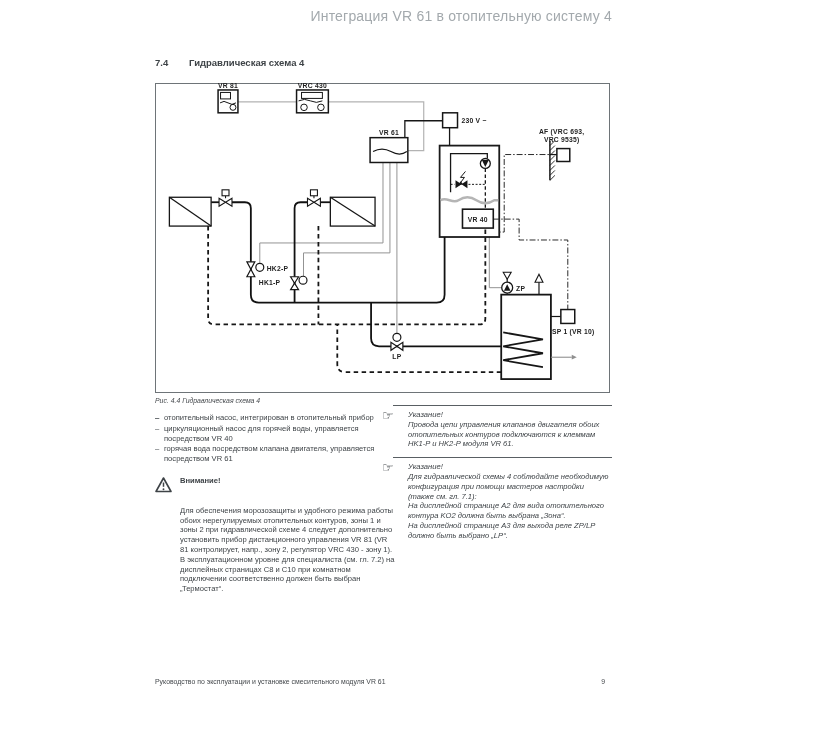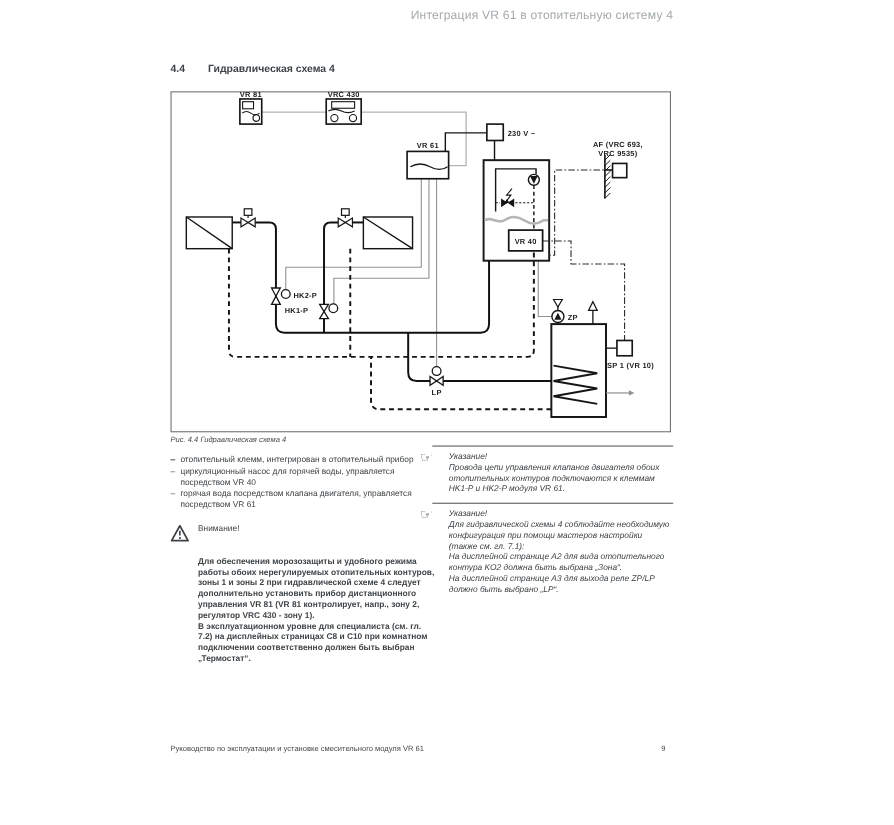--- a/index.html
+++ b/index.html
@@ -2,39 +2,39 @@
 <html><head>
 <meta charset="utf-8">
 <style>
   html,body { margin:0; padding:0; background:#ffffff; }
   .page {
     position:relative; width:813px; height:750px; background:#fff;
     font-family:"Liberation Sans", sans-serif; color:#3e4347; overflow:hidden;
   }
   .header {
     position:absolute; top:8px; left:155px; width:457px; text-align:right;
-    font-size:11px; color:#a3a9ad; letter-spacing:.2px;
+    font-size:14px; color:#a3a9ad; letter-spacing:.2px;
   }
   .section-heading { position:absolute; top:57px; left:155px; font-size:9.5px; font-weight:bold; }
   .section-heading .num { display:inline-block; width:34px; }
   .figure {
     position:absolute; top:83px; left:155px; width:455px; height:310px;
     border:1px solid #6e7478; box-sizing:border-box;
   }
   .figure svg { overflow:visible; display:block; }
   .dl { font:bold 6.8px "Liberation Sans", sans-serif; letter-spacing:.25px; fill:#222; }
   .caption { position:absolute; top:397px; left:155px; font-size:6.9px; font-style:italic; color:#44484c; }
 
   .col-left { position:absolute; top:412px; left:155px; width:240px; font-size:7.6px; line-height:9.8px; }
   .bullets .b { position:relative; padding-left:9px; margin-bottom:1px; }
   .bullets .dash { position:absolute; left:0; top:0; }
   .warning { display:flex; margin-top:12px; }
   .warn-icon-wrap { width:25px; flex:none; padding-top:1px; }
-  .warn-title { font-weight:normal; }
-  .paras { margin-left:25px; margin-top:10px; width:215px;font-weight:bold; }
+  .warn-title { font-weight:bold; }
+  .paras { margin-left:25px; margin-top:10px; width:215px; }
 
   .col-right { position:absolute; top:405px; left:382px; width:230px; font-size:7.6px; line-height:9.8px; }
   .note { margin-bottom:8px; }
   .note-rule { border-top:1px solid #595f63; margin-left:11px; margin-bottom:4px; }
   .note-body { display:flex; }
   .note-icon { width:26px; flex:none; font-size:13px; line-height:11px; color:#3e4347; }
   .note-text { width:202px;font-style:italic; }
 
   .footer {
     position:absolute; top:678px; left:155px; width:450px;
@@ -42,21 +42,21 @@
   }
 </style>
 </head>
 <body>
 
 <div class="page">
 
   <div class="header">Интеграция VR 61 в отопительную систему 4</div>
 
   <div class="section-heading">
-    <span class="num">4.4</span><span>Гидравлическая схема 4</span>
+    <span class="num">7.4</span><span>Гидравлическая схема 4</span>
   </div>
 
   <div class="figure">
     <svg width="453" height="308" viewBox="0 0 455 310">
 
       <g stroke="#b3b3b3" stroke-width="1.2" fill="none">
         <path d="M82,18 H269 V67 H253"></path>
       </g>
       <g stroke="#929292" stroke-width="1" fill="none">
         <path d="M228,79 V160 H104 V180"></path>
@@ -212,21 +212,21 @@
 
   <div class="caption">Рис. 4.4 Гидравлическая схема 4</div>
 
   <div class="col-left">
     <div class="bullets">
       <div class="b">
         <span class="dash">–</span>
       </div>
       <div class="b">
         <span class="dash">–</span>
-        <span>отопительный клемм, интегрирован в отопительный прибор</span>
+        <span>отопительный насос, интегрирован в отопительный прибор</span>
       </div>
       <div class="b">
         <span class="dash">–</span>
         <span>циркуляционный насос для горячей воды, управляется посредством VR 40</span>
       </div>
       <div class="b">
         <span class="dash">–</span>
         <span>горячая вода посредством клапана двигателя, управляется посредством VR 61</span>
       </div>
     </div>

